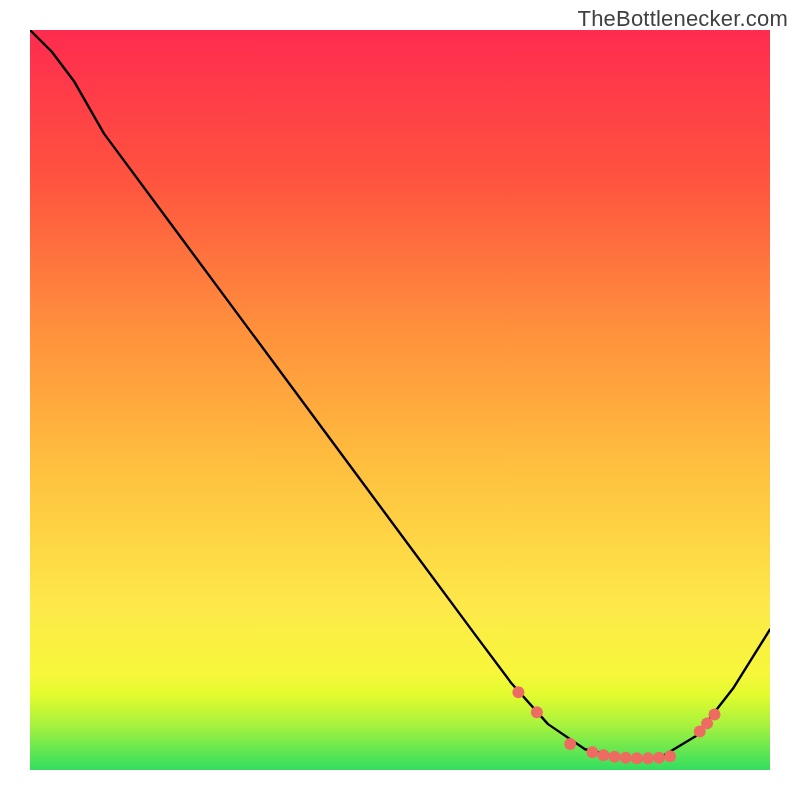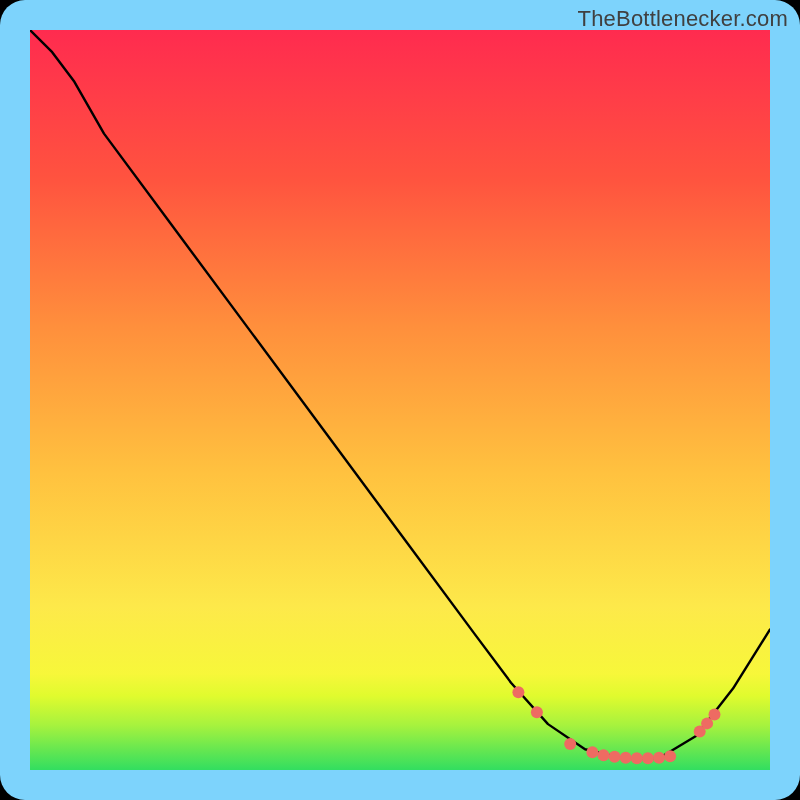--- a/index.html
+++ b/index.html
@@ -1,22 +1,21 @@
 <!DOCTYPE html>
 <html><head>
   <meta charset="utf-8">
   <style>
     * { margin: 0; padding: 0; box-sizing: border-box; }
     html, body { width: 800px; height: 800px; overflow: hidden; background: #000; }
     .outer {
       width: 800px;
       height: 800px;
-      background: #7dd3fc;
+      background: #ffffff;
       position: relative;
-      border-radius: 25px;
     }
     .watermark {
       position: absolute;
       top: 6px;
       right: 12px;
       color: #404040;
       font-family: Arial, Helvetica, sans-serif;
       font-size: 22px;
       font-weight: 500;
       letter-spacing: 0.2px;

